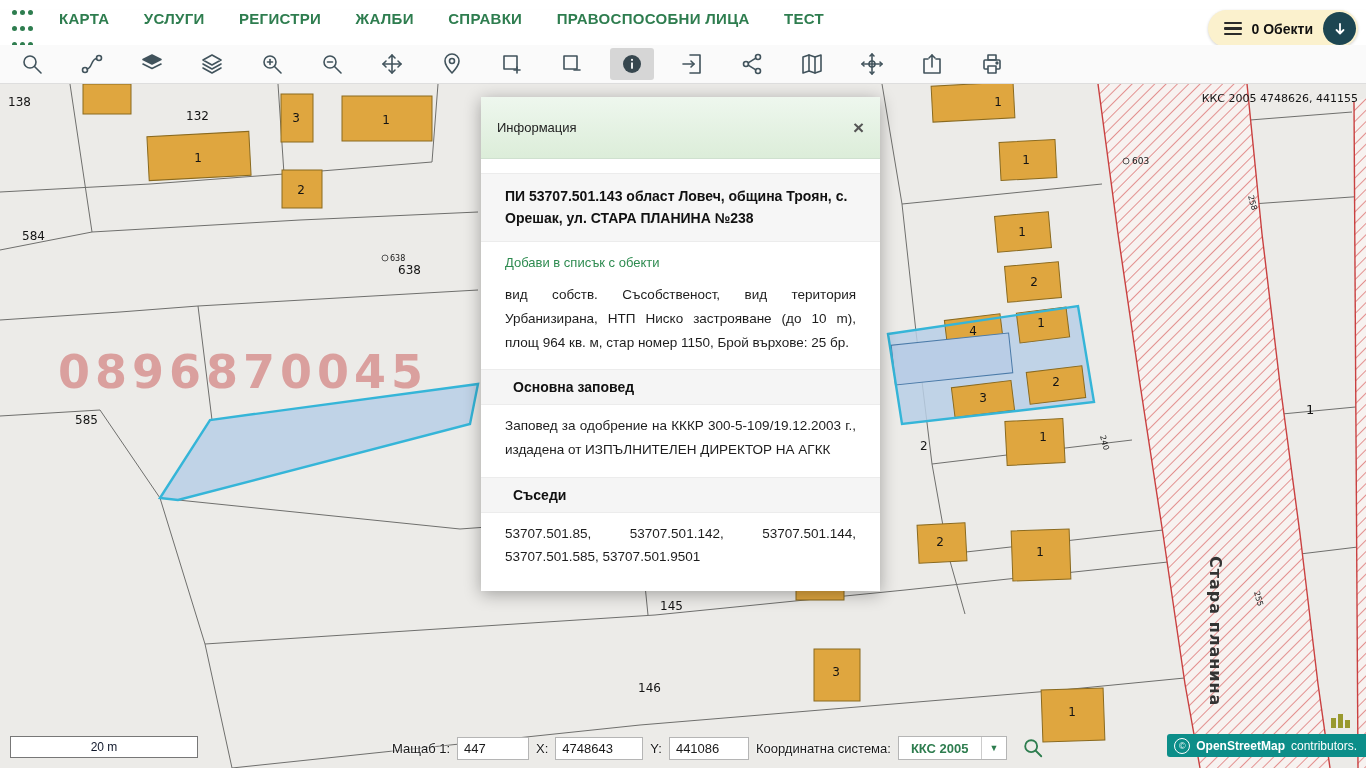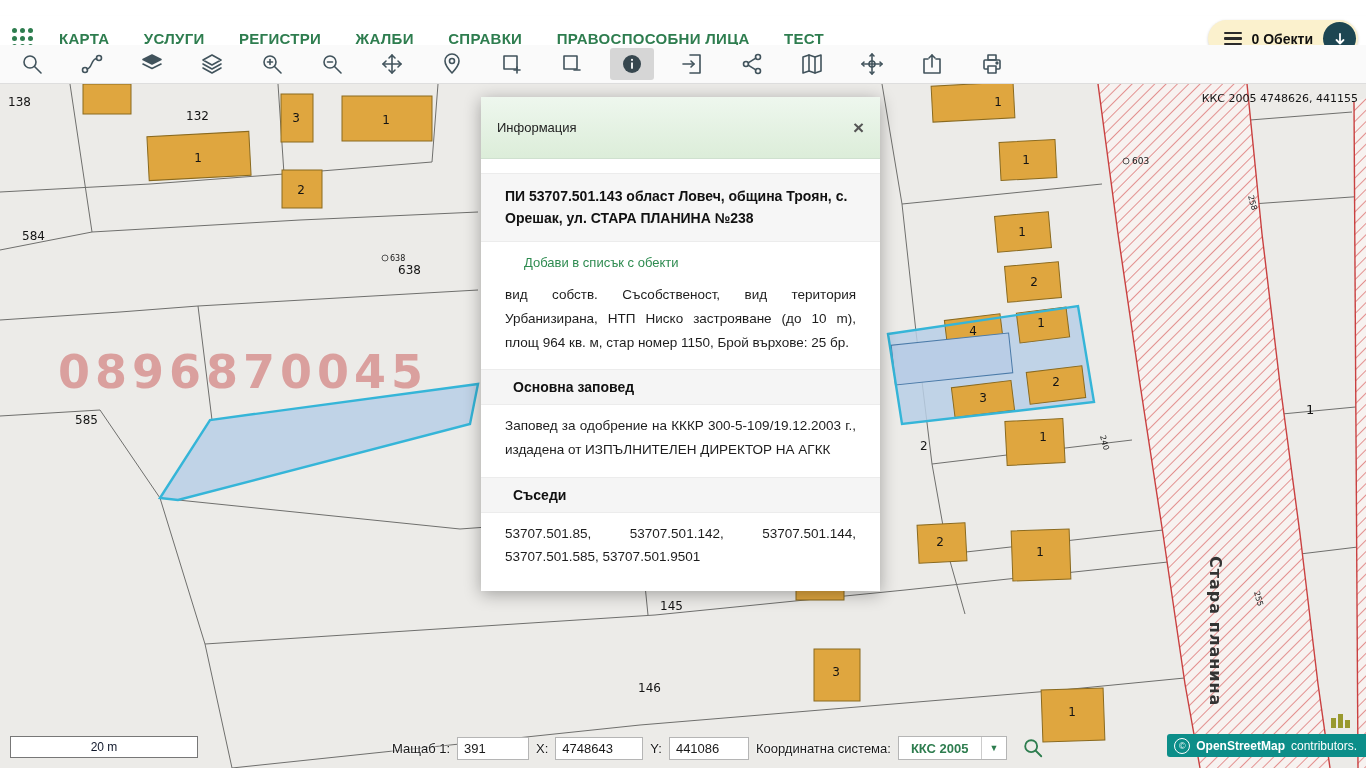--- a/index.html
+++ b/index.html
@@ -1,21 +1,21 @@
 <!DOCTYPE html>
 <html><head>
 <meta charset="utf-8">
 <style>
   html,body{margin:0;padding:0;}
   body{width:1366px;height:768px;position:relative;overflow:hidden;background:#fff;
        font-family:"Liberation Sans","DejaVu Sans",sans-serif;}
 
   
-  .topnav{position:absolute;top:16px;left:0;right:0;height:45px;background:#fff;display:flex;
-          align-items:center;padding-left:12px;box-shadow:0 1px 2px rgba(0,0,0,.10);z-index:20;}
+  .topnav{position:absolute;top:10px;left:0;right:0;height:45px;background:#fff;display:flex;
+          padding-left:12px;box-shadow:0 1px 2px rgba(0,0,0,.10);z-index:20;}
   .apps{display:grid;grid-template-columns:repeat(3,5px);grid-gap:3px;margin-right:26px;cursor:pointer;}
   .apps i{width:5px;height:5px;border-radius:50%;background:#2e7d4f;display:block;}
   .menu a{color:#2e7d4f;font-weight:bold;font-size:15px;text-decoration:none;margin-right:30px;letter-spacing:.3px;}
   .pill{margin-left:auto;margin-right:8px;background:#fbf1cd;border-radius:19px;height:37px;display:flex;
         align-items:center;padding:0 2px 0 16px;gap:10px;box-shadow:0 1px 3px rgba(0,0,0,.18);cursor:pointer;}
   .burger{width:18px;display:flex;flex-direction:column;gap:3px;}
   .burger i{height:2.5px;background:#2b2b2b;border-radius:1px;display:block;}
   .pill b{font-size:14px;color:#111;white-space:nowrap;}
   .pill .circle{width:33px;height:33px;border-radius:50%;background:#1d4652;color:#fff;display:flex;
         align-items:center;justify-content:center;font-size:16px;}
@@ -42,21 +42,21 @@
   text.street{font-size:16px;fill:#333;font-weight:bold;letter-spacing:1px;}
 
   
   .panel{position:absolute;left:481px;top:97px;width:399px;background:#fff;z-index:30;
          box-shadow:0 3px 16px rgba(0,0,0,.32);}
   .panel-h{background:linear-gradient(180deg,#eef7ee,#dcedd9);padding:21px 16px;font-size:13px;color:#222;
            display:flex;justify-content:space-between;align-items:center;border-bottom:1px solid #cfe0cf;}
   .panel-close{color:#555;font-size:19px;cursor:pointer;line-height:1;font-weight:bold;}
   .p-title{background:#f6f6f6;border-top:1px solid #ececec;border-bottom:1px solid #ececec;
            padding:12px 24px;font-weight:bold;font-size:14px;line-height:1.55;color:#111;margin-top:14px;}
-  .p-link{color:#2e8b50;font-size:13px;padding:13px 24px 4px;display:block;cursor:pointer;text-decoration:none;margin-left:19px;}
+  .p-link{color:#2e8b50;font-size:13px;padding:13px 24px 4px;display:block;cursor:pointer;text-decoration:none;}
   .p-text{padding:9px 24px;font-size:13.5px;line-height:1.75;text-align:justify;color:#1d1d1d;}
   .p-sec{background:#f5f5f5;padding:9px 32px;font-weight:bold;font-size:14px;color:#111;
          border-top:1px solid #ececec;border-bottom:1px solid #ececec;margin-top:6px;}
   .p-last{padding-bottom:22px;}
 
   
   .scalebox{position:absolute;left:10px;bottom:10px;width:186px;height:20px;background:#fff;border:1px solid #777;
             display:flex;align-items:center;justify-content:center;font-size:12px;color:#0f172a;z-index:25;}
   .status{position:absolute;left:392px;bottom:8px;display:flex;align-items:center;gap:7px;font-size:13px;
           color:#1a1a1a;z-index:25;}
@@ -364,21 +364,21 @@
   <div class="p-sec">Съседи</div>
   <div class="p-text p-last">53707.501.85, 53707.501.142, 53707.501.144, 53707.501.585, 53707.501.9501</div>
 </div>
 
 <div class="scalebox">
   <span>20 m</span>
 </div>
 
 <div class="status">
   <span class="lbl">Мащаб 1:</span>
-  <span class="sbox w1">391</span>
+  <span class="sbox w1">447</span>
   <span class="lbl">X:</span>
   <span class="sbox w2">4748643</span>
   <span class="lbl">Y:</span>
   <span class="sbox w3">441086</span>
   <span class="lbl">Координатна система:</span>
   <span class="crs">
     <span class="val">ККС 2005</span>
     <span class="arr">▼</span>
   </span>
   <span class="mag">

